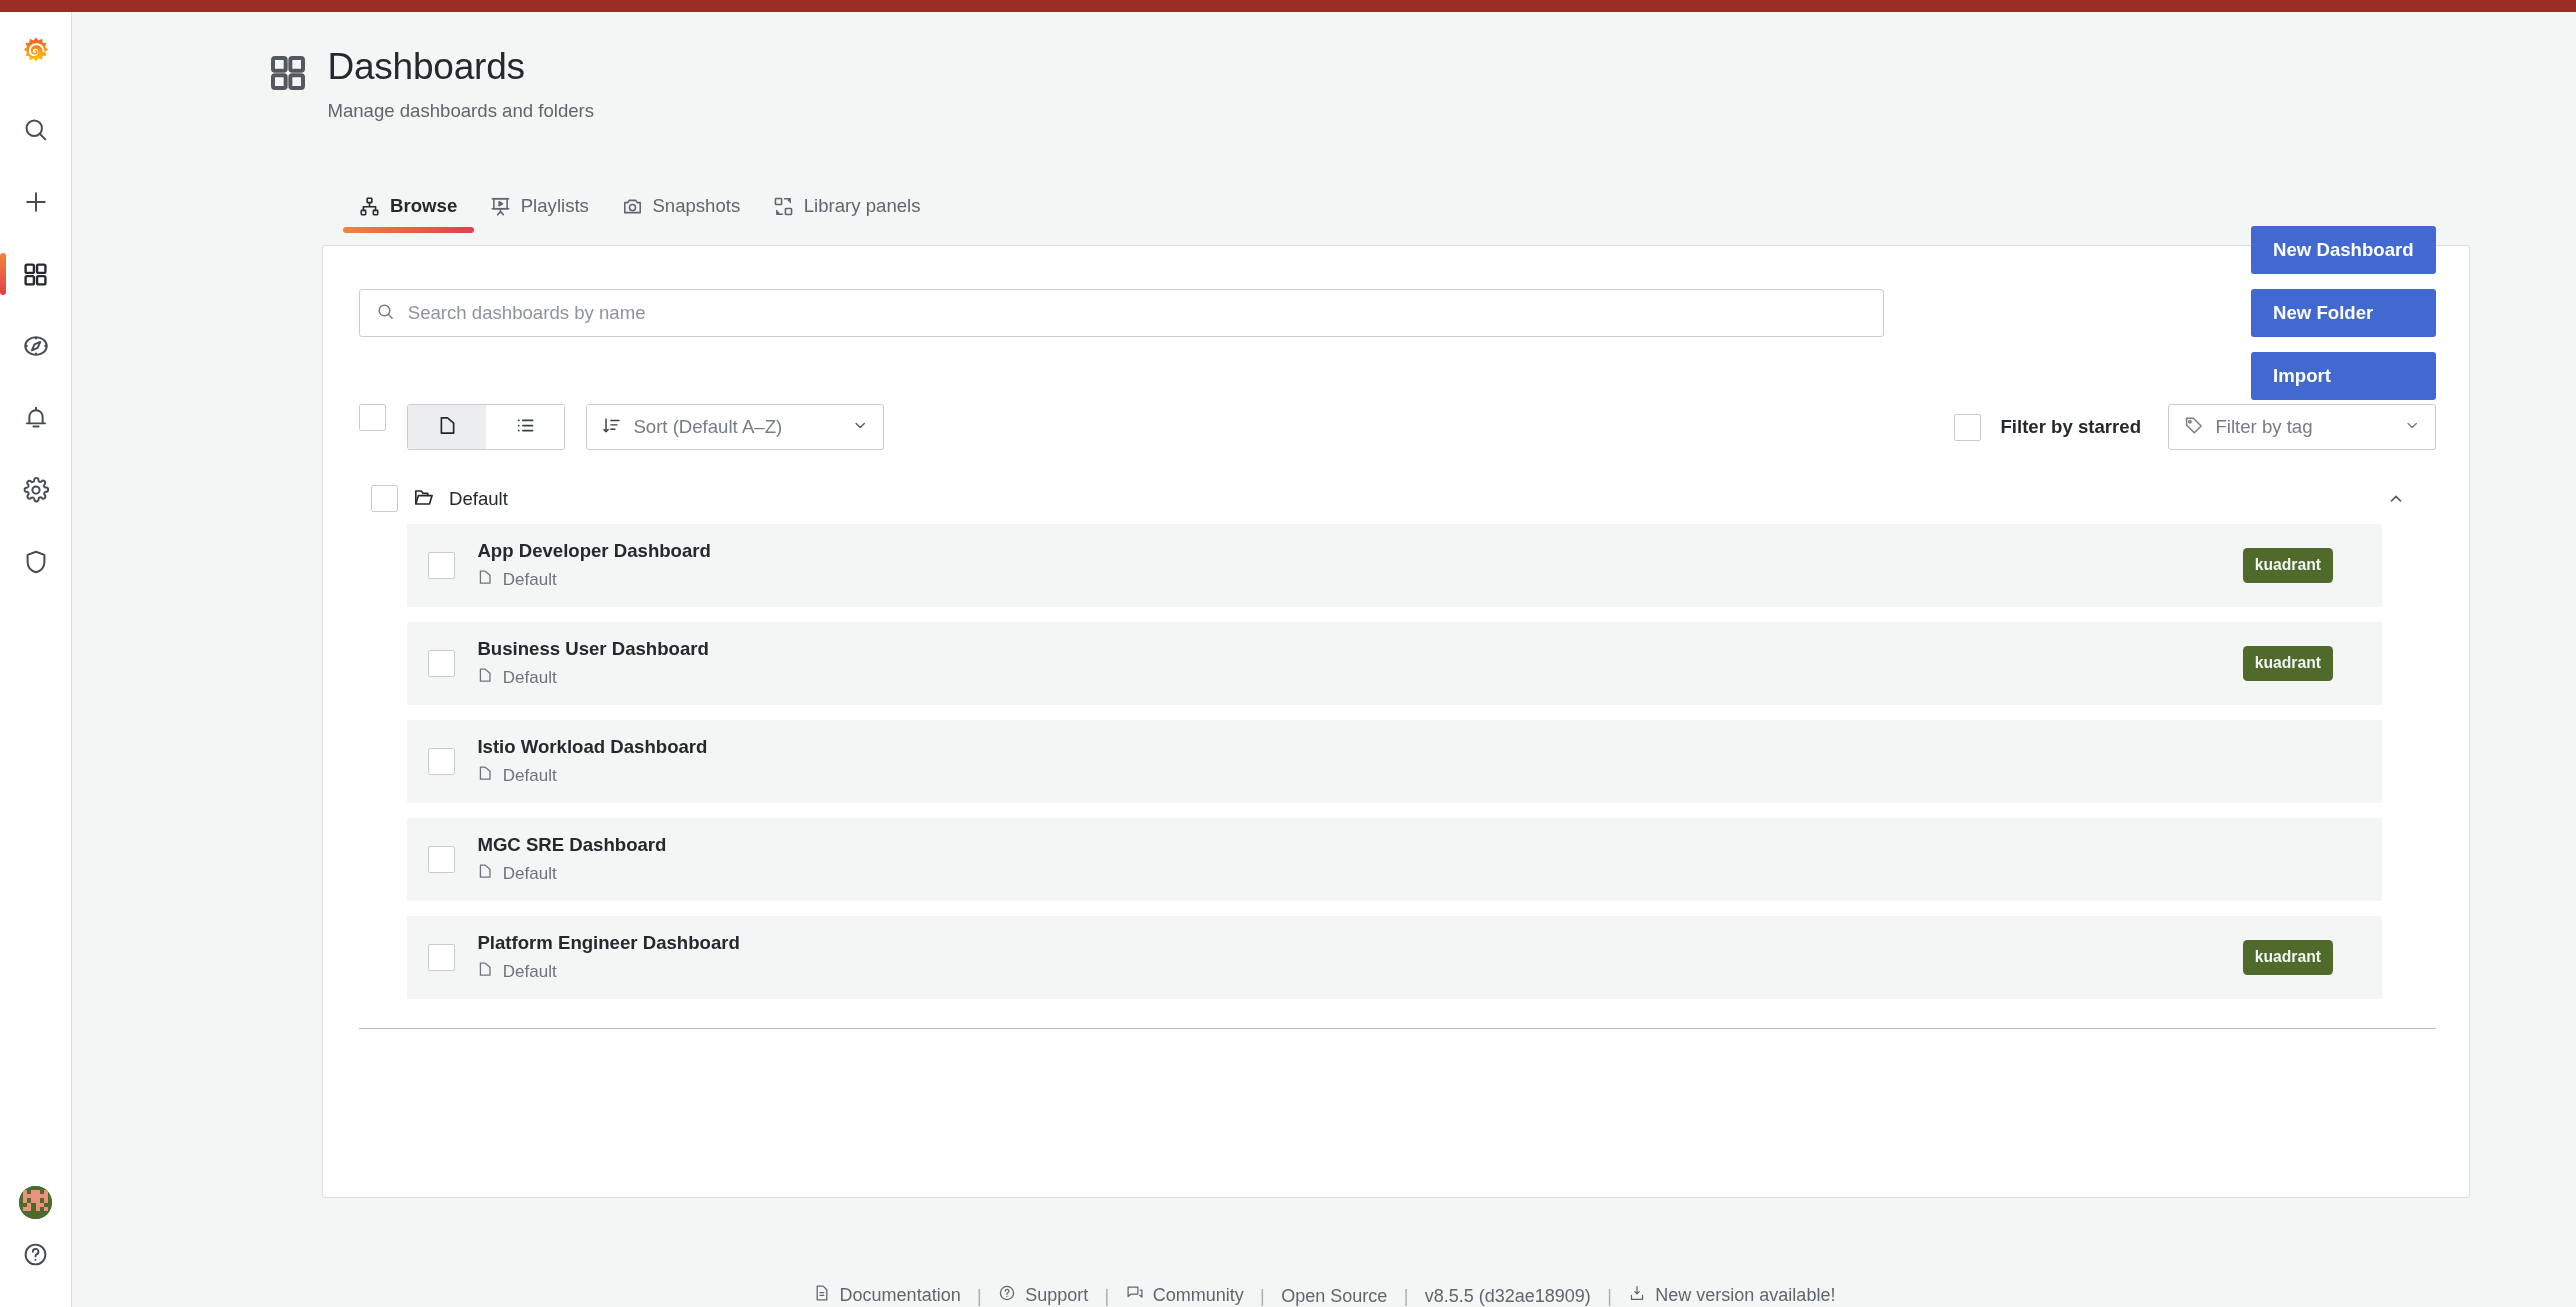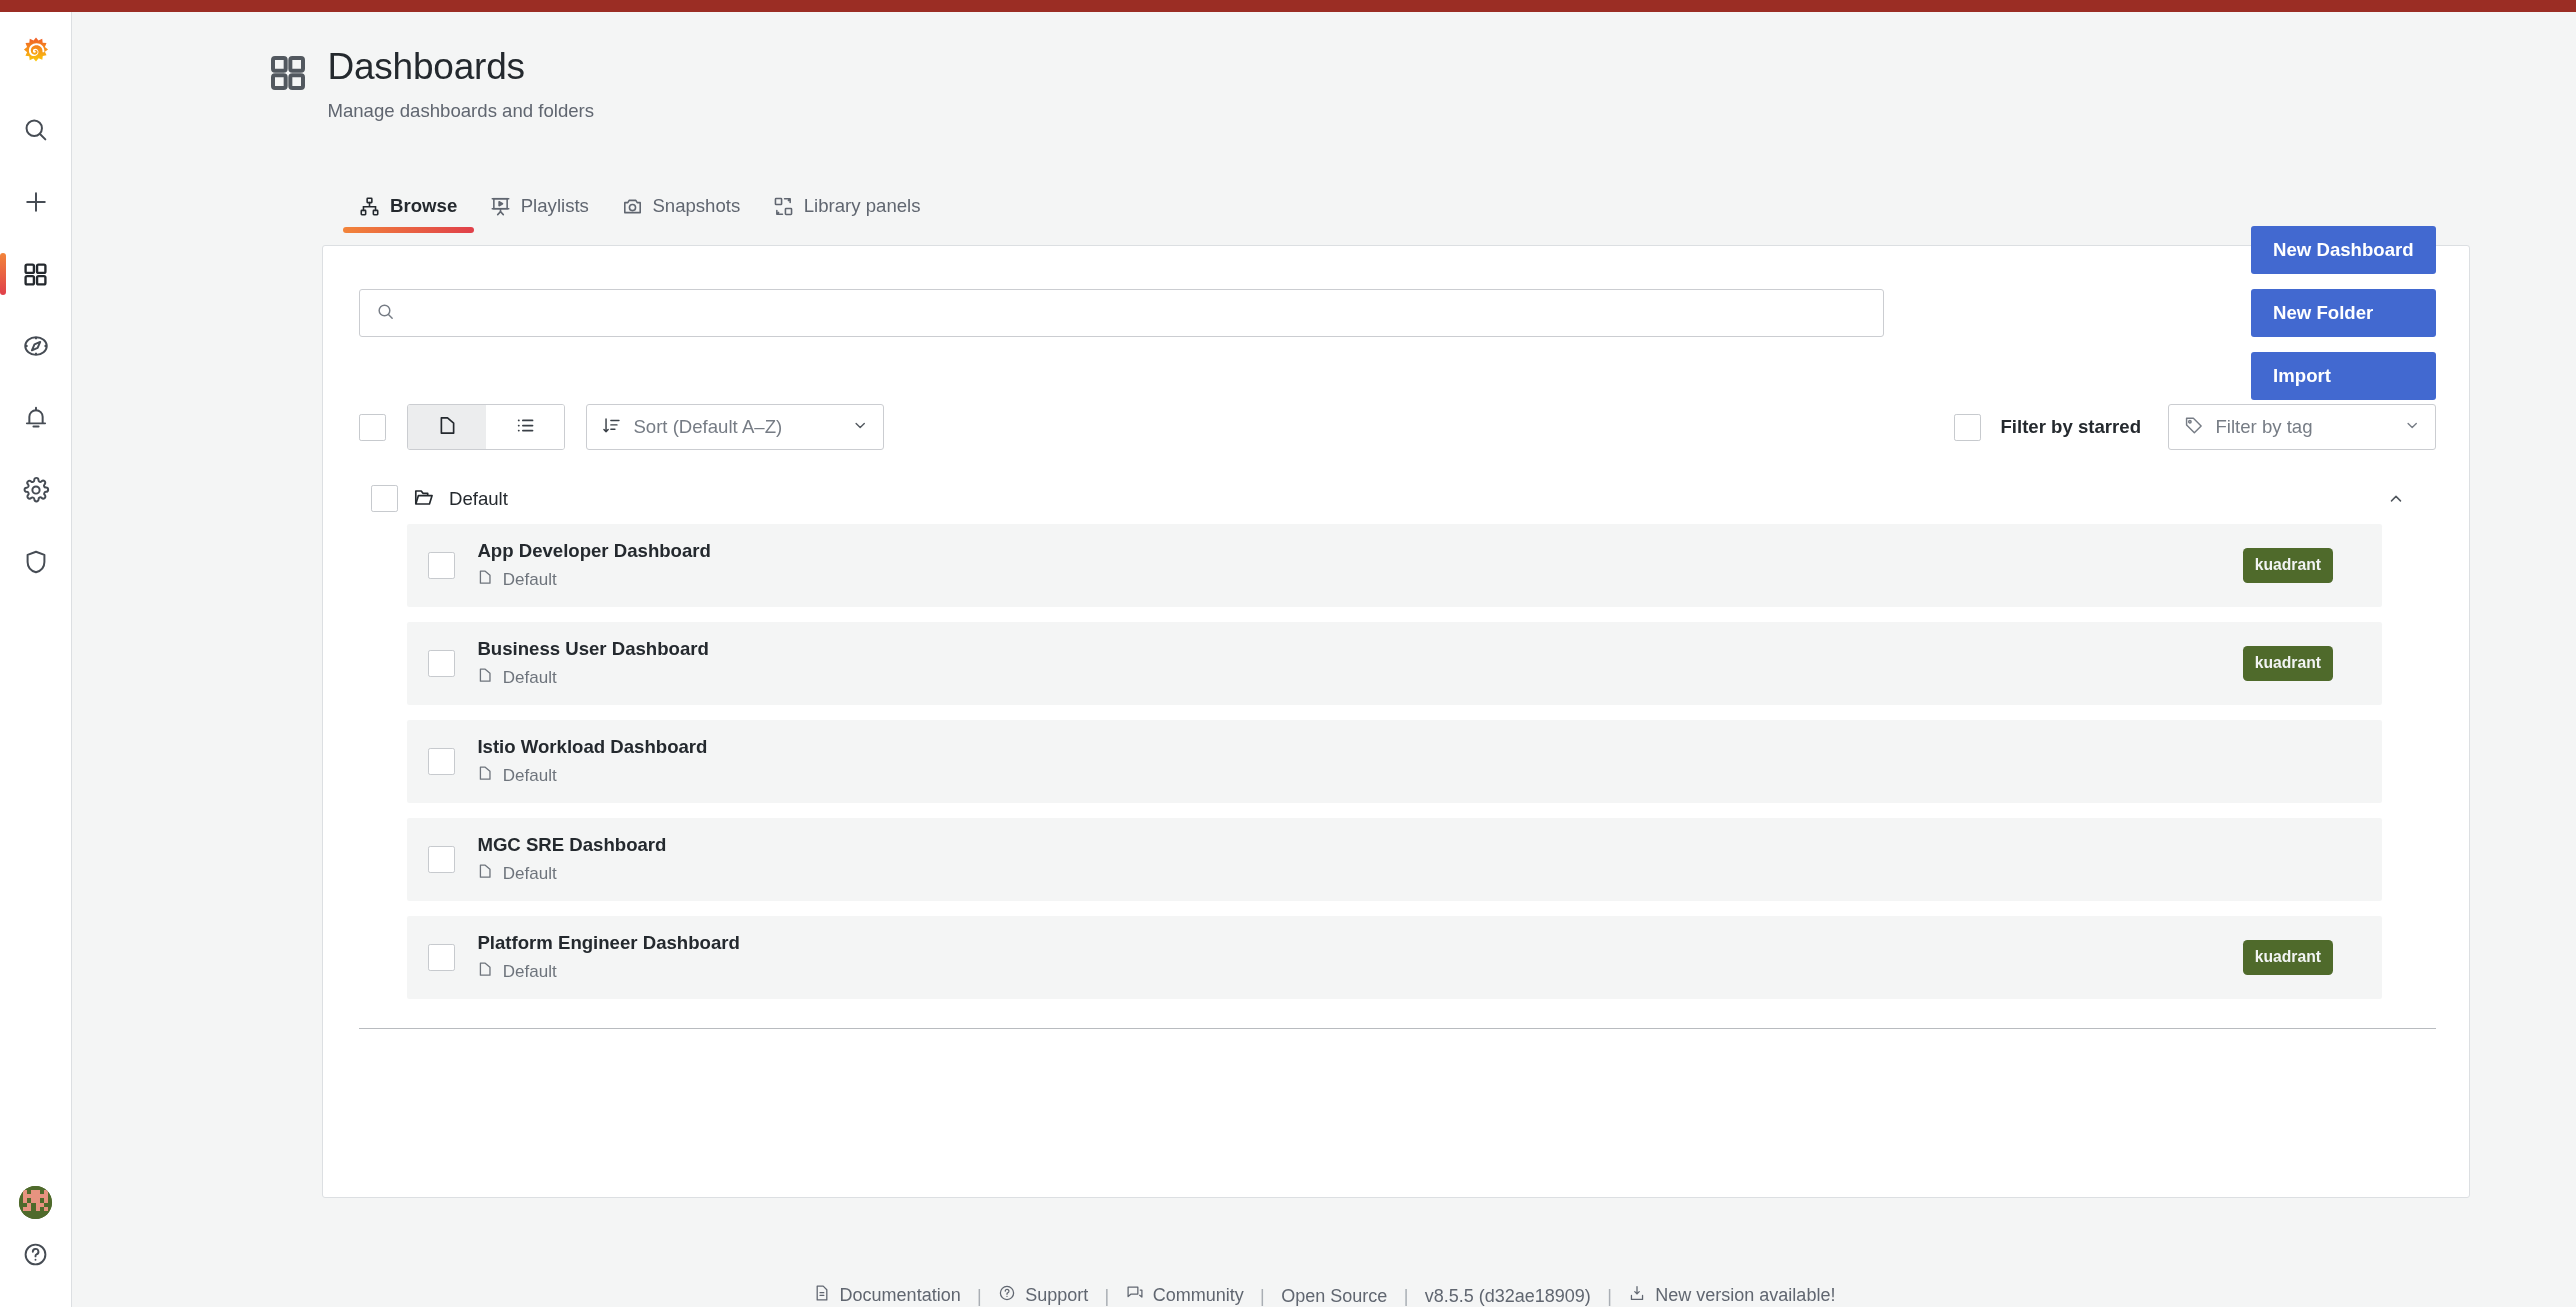--- a/index.html
+++ b/index.html
@@ -119,21 +119,21 @@
     font-size: 18.6px; font-weight: bold; cursor: pointer;
     display: flex; align-items: center;
   }
 
   
   #filter-row {
     position: absolute; left: 36px; top: 158px;
     width: 2077px; height: 46px;
     display: flex; align-items: center; justify-content: space-between;
   }
-  .filter-left { display: flex; align-items: center; gap: 21px; }
+  .filter-left { display: flex; align-items: flex-start; gap: 21px; }
   .filter-right { display: flex; align-items: center; gap: 27px; }
 
   .cbx {
     width: 27px; height: 27px; border: 0.7px solid #C7CACE; border-radius: 2.2px;
     background: #FFFFFF; cursor: pointer; flex: none;
   }
   .toggle-group {
     display: flex; height: 46px;
     border: 0.7px solid #CBCDD1; border-radius: 3px; overflow: hidden;
   }
@@ -383,20 +383,21 @@
   <section id="card">
 
     <div id="search-row">
       <div id="search-box">
         <span>
           <svg width="19.4" height="19.4" viewBox="0 0 24 24" fill="none" stroke="#767C85" stroke-width="1.8" stroke-linecap="round">
             <circle cx="10.5" cy="10.5" r="6.6"></circle>
               <line x1="15.4" y1="15.4" x2="20" y2="20"></line>
           </svg>
         </span>
+        <input type="text" value="" placeholder="Search dashboards by name" style="">
       </div>
       <div class="btn-group">
         <button class="btn-primary">New Dashboard</button>
         <button class="btn-primary">New Folder</button>
         <button class="btn-primary">Import</button>
       </div>
     </div>
 
     <div id="filter-row">
       <div class="filter-left">

